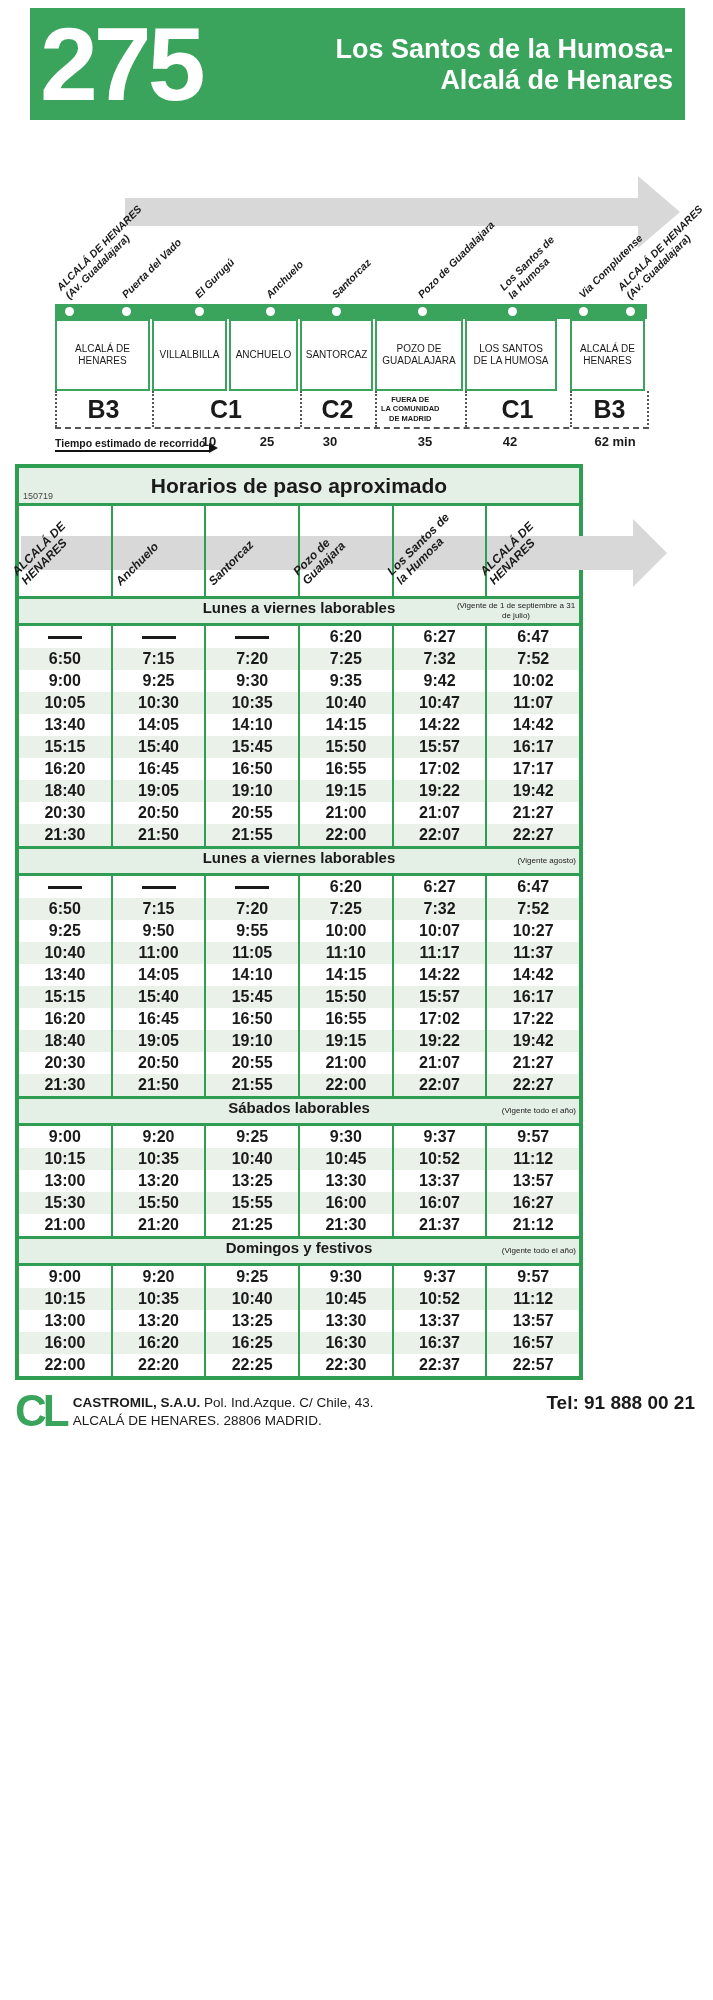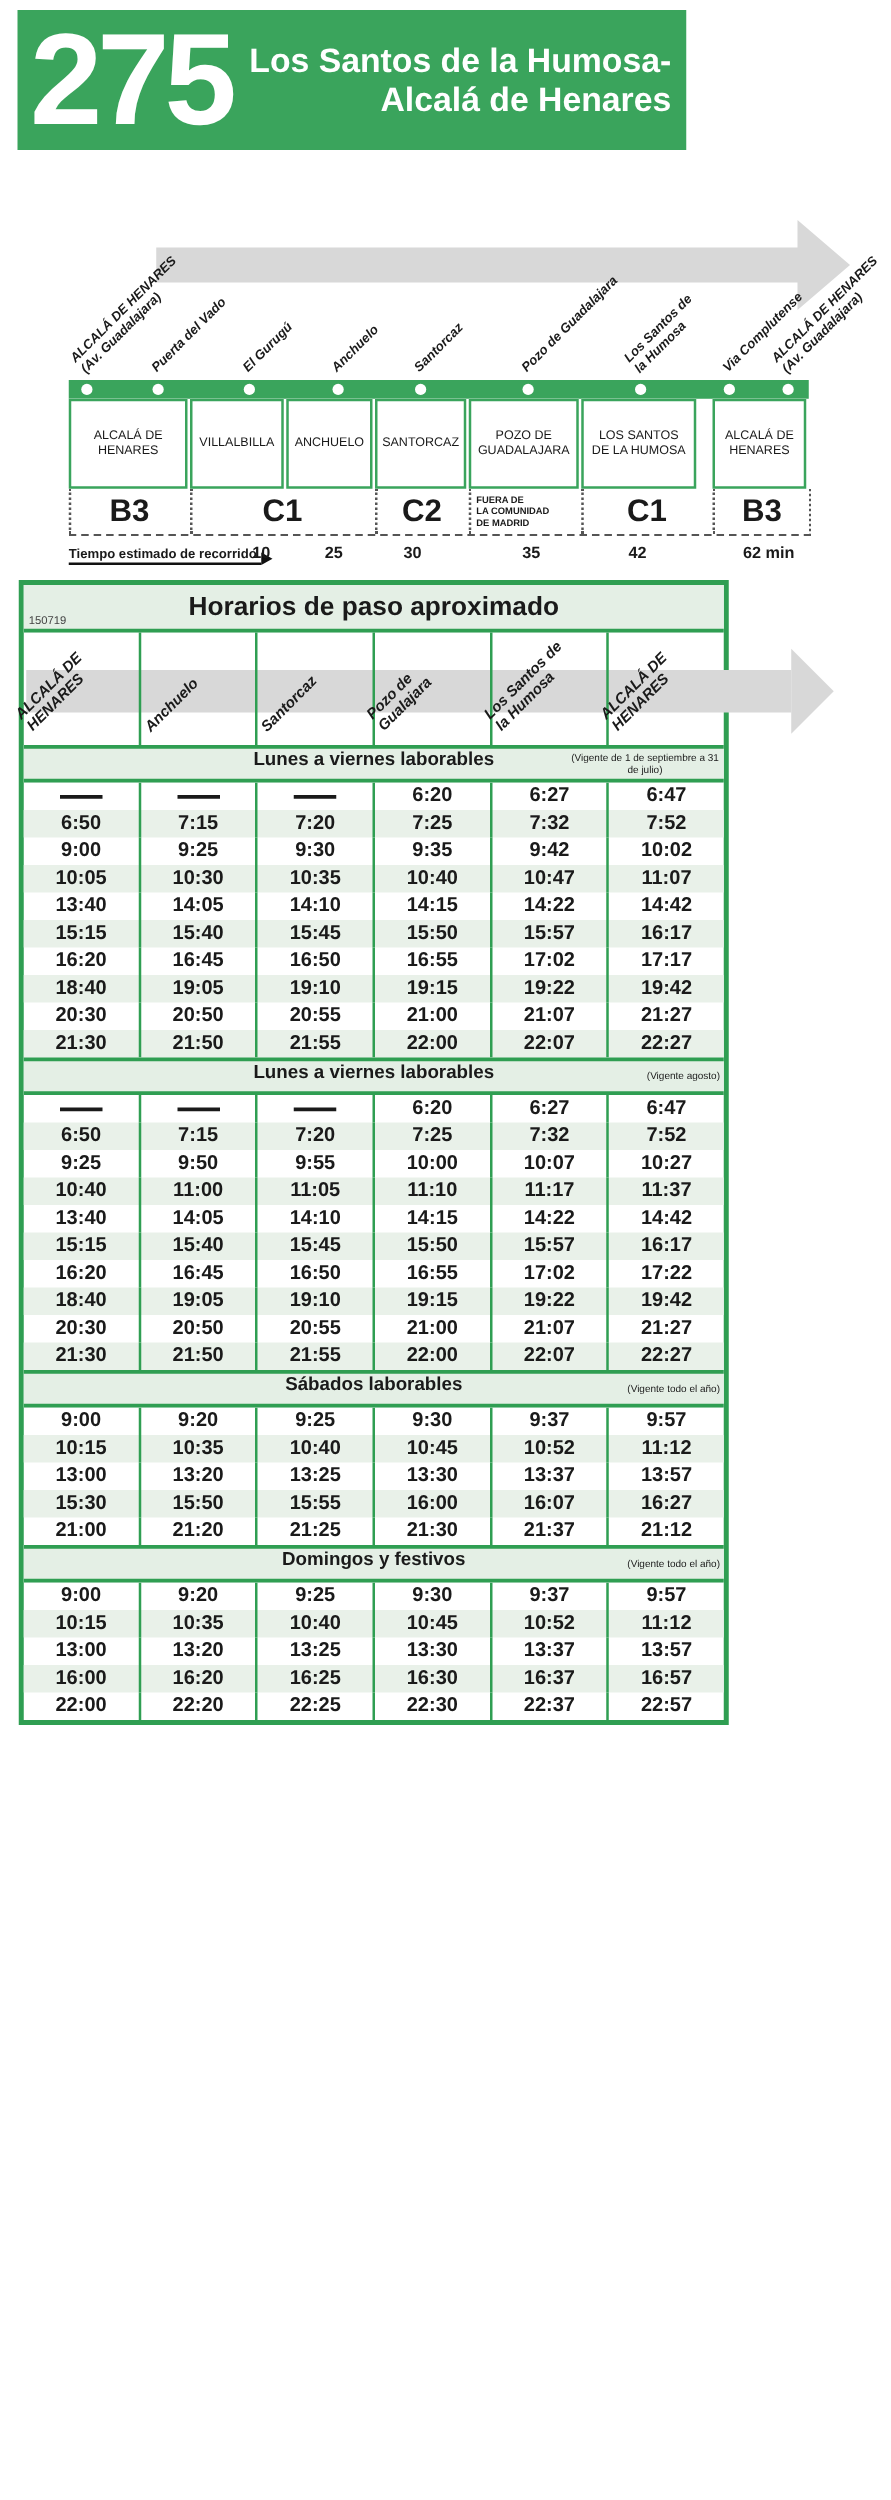--- a/index.html
+++ b/index.html
@@ -1,21 +1,21 @@
 <!DOCTYPE html>
 <html style="--green: #3aa45c; --border_green: #2f9e52; --light_green: #e4efe5; --row_green: #e9f1e9; --arrow_gray: #d8d8d8;"><head>
 <meta charset="utf-8">
 <style>
   html,body{margin:0;padding:0;background:#fff;}
   .page{position:relative;width:713px;height:2000px;background:#fff;overflow:hidden;
         font-family:"Liberation Sans",sans-serif;color:#1a1a1a;}
   *{box-sizing:border-box;}
 
   
-  .banner{position:absolute;top:8px;left:14px;width:535px;height:112px;background:var(--green);color:#fff;}
+  .banner{position:absolute;top:8px;left:30px;width:655px;height:112px;background:var(--green);color:#fff;}
   .route-number{position:absolute;left:10px;top:50%;transform:translateY(-50%);
         font-size:104px;font-weight:bold;letter-spacing:-4px;line-height:1;}
   .route-title{position:absolute;right:12px;top:50%;transform:translateY(-50%);
         text-align:right;font-weight:bold;font-size:27px;line-height:1.13;}
 
   
   .diagram{position:absolute;top:132px;left:40px;width:660px;height:330px;}
   .d-arrow{position:absolute;left:85px;top:66px;width:515px;height:28px;background:var(--arrow_gray);}
   .d-arrow-head{position:absolute;left:598px;top:44px;width:0;height:0;
         border-left:42px solid var(--arrow_gray);border-top:36px solid transparent;border-bottom:36px solid transparent;}
@@ -26,21 +26,21 @@
   .d-bar{position:absolute;left:15px;top:172px;width:592px;height:15px;background:var(--green);}
   .d-dot{position:absolute;top:3px;width:9px;height:9px;border-radius:50%;background:#fff;}
   .d-muni{position:absolute;left:15px;top:187px;width:592px;height:72px;}
   .d-box{position:absolute;top:0;height:100%;border:2px solid var(--green);background:#fff;
         display:flex;align-items:center;justify-content:center;text-align:center;
         font-size:10px;line-height:1.2;}
   .d-zones{position:absolute;left:15px;top:259px;width:594px;height:38px;
         border-bottom:2px dashed #555;border-right:2px dotted #555;}
   .d-zone{position:absolute;top:0;height:100%;border-left:2px dotted #555;
         display:flex;align-items:center;justify-content:center;font-weight:bold;font-size:25px;}
-  .d-zone.small{font-size:7.5px;justify-content:flex-start;padding-left:4px;text-align:left;line-height:1.25;}
+  .d-zone.small{font-size:7.5px;justify-content:flex-start;padding-left:4px;text-align:center;line-height:1.25;}
   .d-tiempo{position:absolute;left:15px;top:301px;width:600px;height:26px;}
   .t-label{position:absolute;left:0;top:4px;font-size:10.5px;font-weight:bold;white-space:nowrap;}
   .t-underline{border-bottom:2px solid #111;padding-bottom:1px;padding-right:4px;}
   .t-arrow{display:inline-block;width:0;height:0;border-left:9px solid #111;
         border-top:5px solid transparent;border-bottom:5px solid transparent;vertical-align:-6px;}
   .t-num{position:absolute;top:1px;transform:translateX(-50%);font-weight:bold;font-size:13px;white-space:nowrap;}
 
   
   .timetable{position:absolute;top:464px;left:15px;width:568px;border:4px solid var(--border_green);background:#fff;}
   .tt-title{position:relative;height:38px;background:var(--light_green);
@@ -525,14 +525,22 @@
           <div class="tt-cell">22:00</div>
           <div class="tt-cell">22:20</div>
           <div class="tt-cell">22:25</div>
           <div class="tt-cell">22:30</div>
           <div class="tt-cell">22:37</div>
           <div class="tt-cell">22:57</div>
         </div>
       </div>
   </div>
 
+  <div class="footer">
+    <div class="cl">CL</div>
+    <div class="addr">
+      <div><b>CASTROMIL, S.A.U.</b> <span>Pol. Ind.Azque. C/ Chile, 43.</span></div>
+      <div>ALCALÁ DE HENARES. 28806 MADRID.</div>
+    </div>
+    <div class="tel">Tel: 91 888 00 21</div>
+  </div>
 
 </div>
 
 </body></html>

